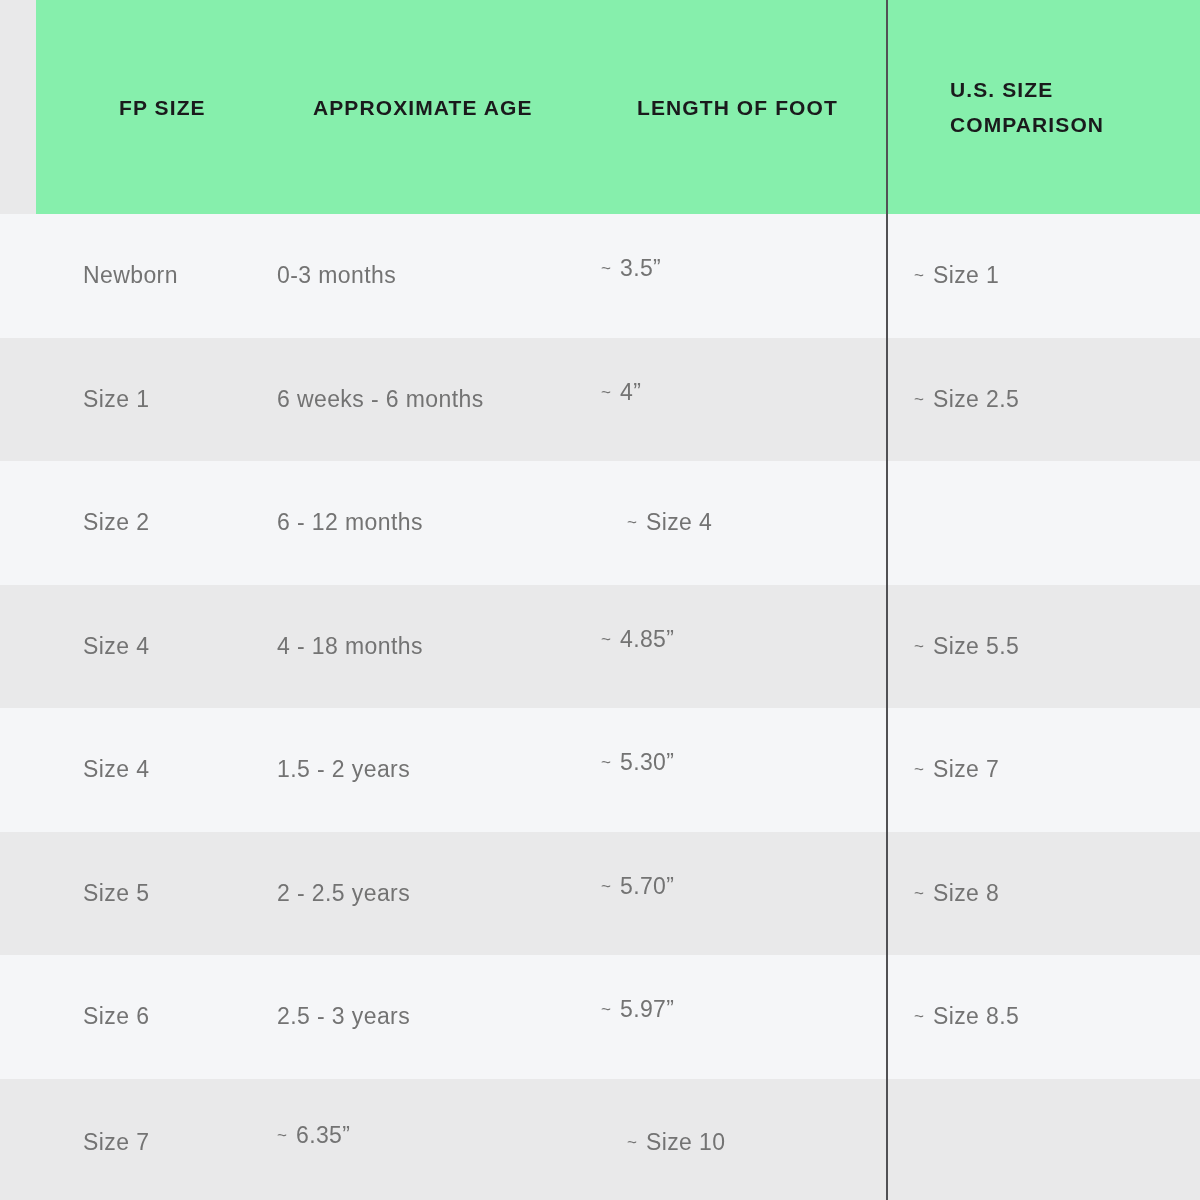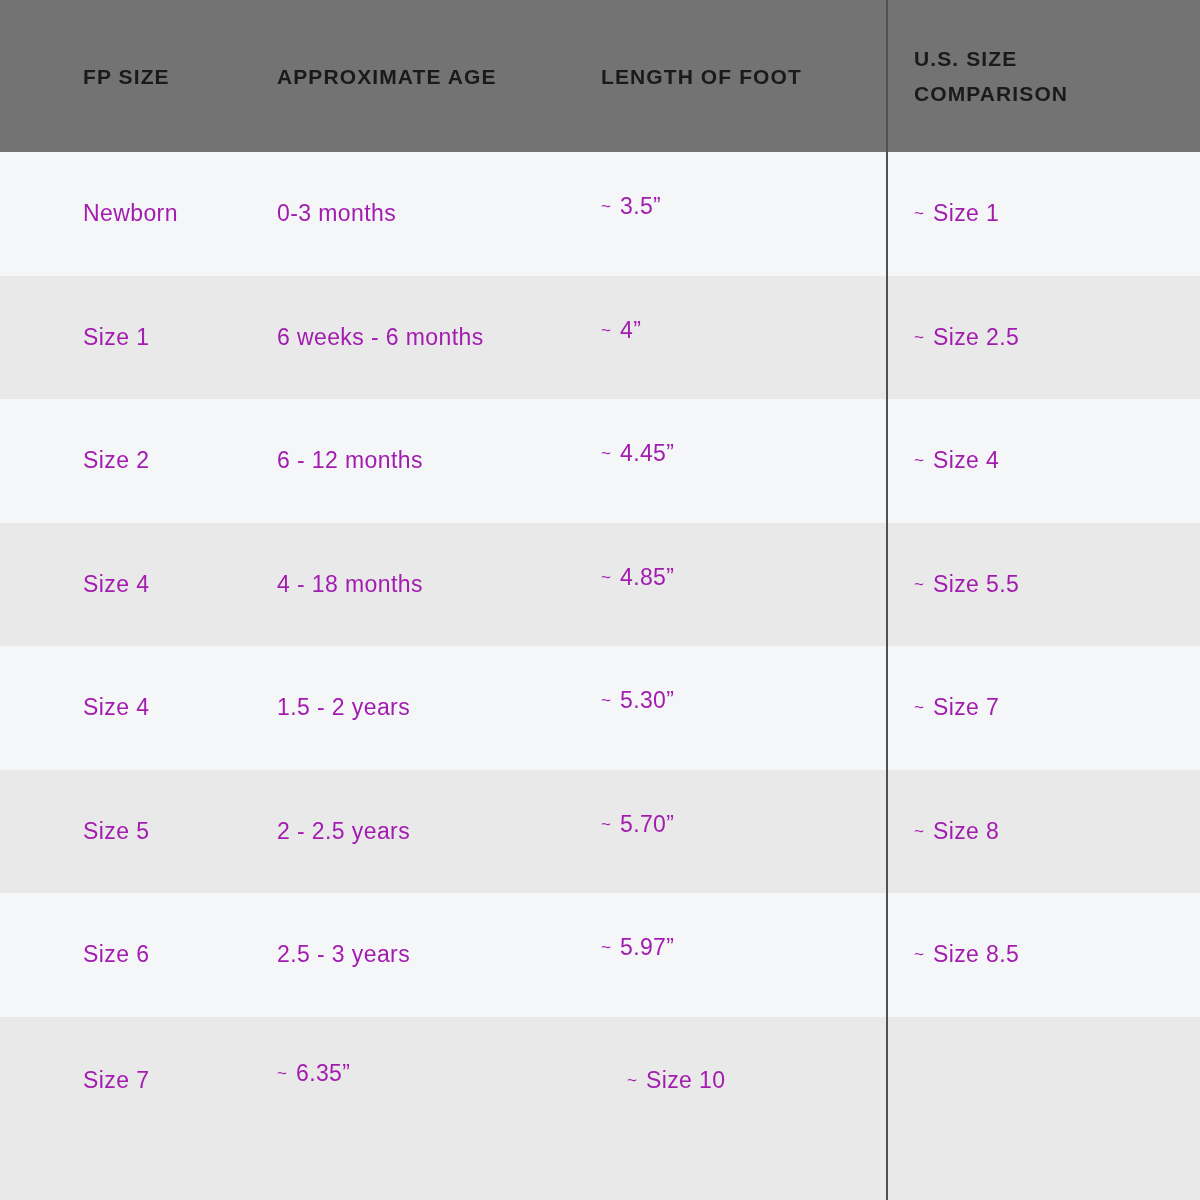--- a/index.html
+++ b/index.html
@@ -22,30 +22,30 @@
     z-index: 5;
   }
   .row {
     display: grid;
     grid-template-columns: 277px 324px 287px auto;
     align-items: center;
     height: 123.5px;
   }
   .row.gray  { background: #e9e9ea; }
   .row.light { background: #f5f6f8; }
-  .row.header { height: 152px; background: #737373; }
+  .row.header { height: 214px; background: #86efac; margin-left: 36px; }
   .row.last {
     height: 157.5px;
     box-sizing: border-box;
     padding-bottom: 30px;
   }
   .cell {
     font-size: 23px;
     letter-spacing: 0.4px;
-    color: #a21caf;
+    color: #737373;
   }
   .c1 { padding-left: 83px; }
   .c4 { padding-left: 26px; }
   .header .cell {
     font-weight: 700;
     font-size: 21px;
     letter-spacing: 1.1px;
     line-height: 35px;
     color: #1a1a1c;
   }
@@ -80,21 +80,20 @@
   <div class="row gray">
     <div class="cell c1">Size 1</div>
     <div class="cell c2">6 weeks - 6 months</div>
     <div class="cell c3"><span class="raised"><span class="tilde">~</span><span>4”</span></span></div>
     <div class="cell c4"><span class="tilde">~</span><span>Size 2.5</span></div>
   </div>
 
   <div class="row light">
     <div class="cell c1">Size 2</div>
     <div class="cell c2">6 - 12 months</div>
-    <div class="cell c3"><span class="raised"><span class="tilde">~</span><span>4.45”</span></span></div>
     <div class="cell c4"><span class="tilde">~</span><span>Size 4</span></div>
   </div>
 
   <div class="row gray">
     <div class="cell c1">Size 4</div>
     <div class="cell c2">4 - 18 months</div>
     <div class="cell c3"><span class="raised"><span class="tilde">~</span><span>4.85”</span></span></div>
     <div class="cell c4"><span class="tilde">~</span><span>Size 5.5</span></div>
   </div>
 

